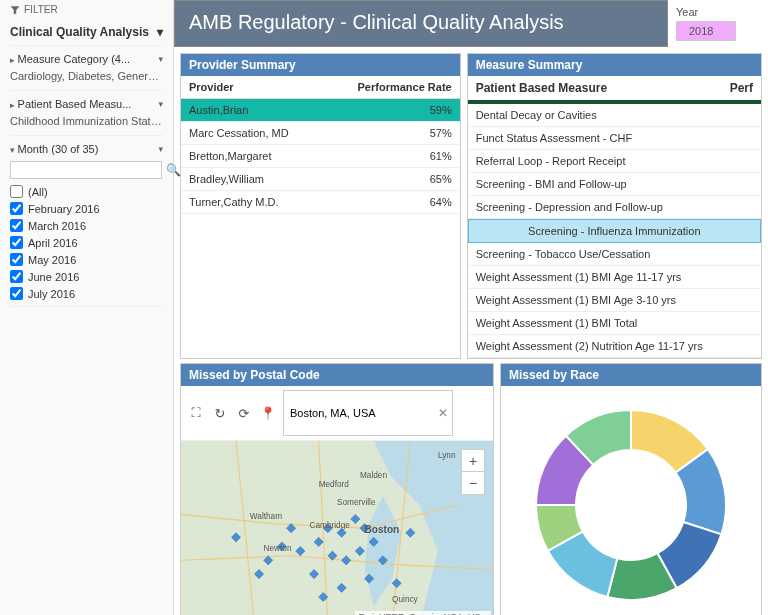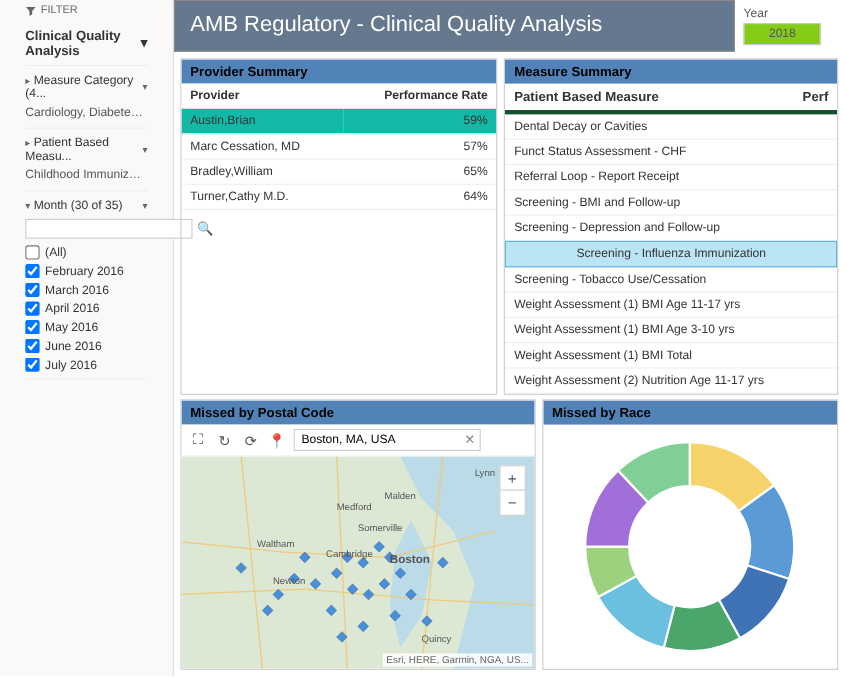--- a/index.html
+++ b/index.html
@@ -1,53 +1,53 @@
 <!DOCTYPE html>
 <html><head>
 <meta charset="utf-8">
 <style>
 * { box-sizing: border-box; margin: 0; padding: 0; }
 body { font-family: Arial, sans-serif; font-size: 12px; color: #333; background: #fff; width: 768px; height: 615px; overflow: hidden; }
 .app { display: flex; height: 615px; }
-.sidebar { width: 158px; background: #f9f9f9; border-right: 1px solid #ddd; padding: 2px 23px; flex-shrink: 0; }
+.sidebar { width: 174px; background: #f9f9f9; border-right: 1px solid #ddd; padding: 2px 10px; flex-shrink: 0; }
 .filter-header { font-size: 10px; color: #666; display: flex; align-items: center; gap: 4px; padding: 2px 0 4px; }
 .filter-header svg { width: 10px; height: 10px; }
 .filter-section { border-bottom: 1px solid #eee; padding: 4px 0; }
 .filter-title { font-size: 12px; font-weight: bold; display: flex; justify-content: space-between; align-items: center; cursor: pointer; padding: 2px 0; }
 .filter-item { font-size: 11px; padding: 3px 0; display: flex; justify-content: space-between; align-items: center; cursor: pointer; }
 .filter-item .arrow { font-size: 9px; color: #666; }
 .filter-subtext { font-size: 11px; color: #555; padding: 2px 0 4px; white-space: nowrap; overflow: hidden; text-overflow: ellipsis; }
 .search-row { display: flex; align-items: center; gap: 4px; margin: 3px 0; }
 .search-input { flex: 1; border: 1px solid #ccc; padding: 2px 4px; font-size: 11px; }
 .search-icon-btn { cursor: pointer; color: #888; }
 .month-list { margin-top: 4px; }
 .month-item { display: flex; align-items: center; gap: 5px; padding: 2px 0; font-size: 11px; cursor: pointer; }
 .month-item input { cursor: pointer; }
 .main { flex: 1; display: flex; flex-direction: column; overflow: hidden; }
 .top-row { display: flex; }
 .title-banner { flex: 1; background: #65788d; color: #fff; padding: 10px 14px; font-size: 20px; font-weight: 300; border: 1px solid #888; }
 .year-box { width: 100px; padding: 6px 8px; font-size: 11px; color: #555; }
-.year-box .year-val { border: 1px solid #ccc; padding: 3px 22px; margin-top: 3px; background: #84cc16; display: inline-block; min-width: 60px; }
+.year-box .year-val { border: 1px solid #ccc; padding: 3px 12px; margin-top: 3px; background: #f0abfc; display: inline-block; min-width: 60px; }
 .summaries { display: flex; gap: 6px; padding: 6px 6px 4px; }
 .panel { border: 1px solid #ccc; flex: 1; overflow: hidden; display: flex; flex-direction: column; }
-.panel-header { background: #5183b8; color: #000000; padding: 4px 8px; font-size: 12px; font-weight: bold; }
+.panel-header { background: #5183b8; color: #ffffff; padding: 4px 8px; font-size: 12px; font-weight: bold; }
 .table { width: 100%; border-collapse: collapse; font-size: 11px; }
 .table th { text-align: left; padding: 5px 8px; border-bottom: 1px solid #ddd; font-weight: bold; background: #fff; }
 .table th:last-child { text-align: right; }
 .table td { padding: 5px 8px; border-bottom: 1px solid #eee; }
 .table td:last-child { text-align: right; }
 .table tr.selected td { background: #14b8a6; }
 .measure-list { font-size: 11px; overflow-y: auto; }
 .measure-head { padding: 5px 8px; font-weight: bold; border-bottom: 4px solid #14532d; display: flex; justify-content: space-between; text-align: right; }
 .measure-row { padding: 5px 8px; border-bottom: 1px solid #eee; cursor: pointer; }
 .measure-row.selected { background: #b9e5f4; border: 1px solid #5fb8d8; text-align: center; }
 .bottom-row { display: flex; gap: 6px; padding: 0 6px 6px; flex: 1; }
 .map-panel .map-toolbar { display: flex; align-items: center; gap: 6px; padding: 4px 6px; background: #fff; border-bottom: 1px solid #eee; }
 .map-toolbar .tool { width: 18px; height: 18px; display: flex; align-items: center; justify-content: center; cursor: pointer; color: #555; font-size: 13px; }
-.map-search { flex: 0 0 170px; display: flex; border: 1px solid #ccc; padding: 1px 4px; align-items: center; background: #fff; }
+.map-search { flex: 0 0 170px; display: flex; border: 1px solid #ccc; padding: 14px 4px; align-items: center; background: #fff; }
 .map-search input { border: none; flex: 1; font-size: 11px; padding: 2px; outline: none; }
 .map-search .clear { cursor: pointer; color: #888; }
 .map-body { position: relative; flex: 1; }
 .map-svg { width: 100%; height: 100%; display: block; }
 .zoom-ctrl { position: absolute; top: 8px; right: 8px; background: #fff; border: 1px solid #ccc; }
 .zoom-ctrl div { width: 22px; height: 22px; display: flex; align-items: center; justify-content: center; cursor: pointer; border-bottom: 1px solid #ccc; font-size: 14px; color: #555; }
 .zoom-ctrl div:last-child { border-bottom: none; }
 .map-attrib { position: absolute; bottom: 2px; right: 2px; background: rgba(255,255,255,0.85); font-size: 9px; padding: 1px 3px; color: #666; }
 .donut-panel { display: flex; flex-direction: column; align-items: center; }
 .donut-wrap { flex: 1; display: flex; align-items: center; justify-content: center; }
@@ -145,20 +145,24 @@
           </tr>
             </thead>
           <tbody id="provider-rows">
               <tr class="selected">
                 <td>Austin,Brian</td>
                 <td>59%</td>
               </tr>
               <tr>
                 <td>Marc Cessation, MD</td>
                 <td>57%</td>
+              </tr>
+              <tr>
+                <td>Bretton,Margaret</td>
+                <td>61%</td>
               </tr>
               <tr>
                 <td>Bradley,William</td>
                 <td>65%</td>
               </tr>
               <tr>
                 <td>Turner,Cathy M.D.</td>
                 <td>64%</td>
               </tr>
             </tbody>

